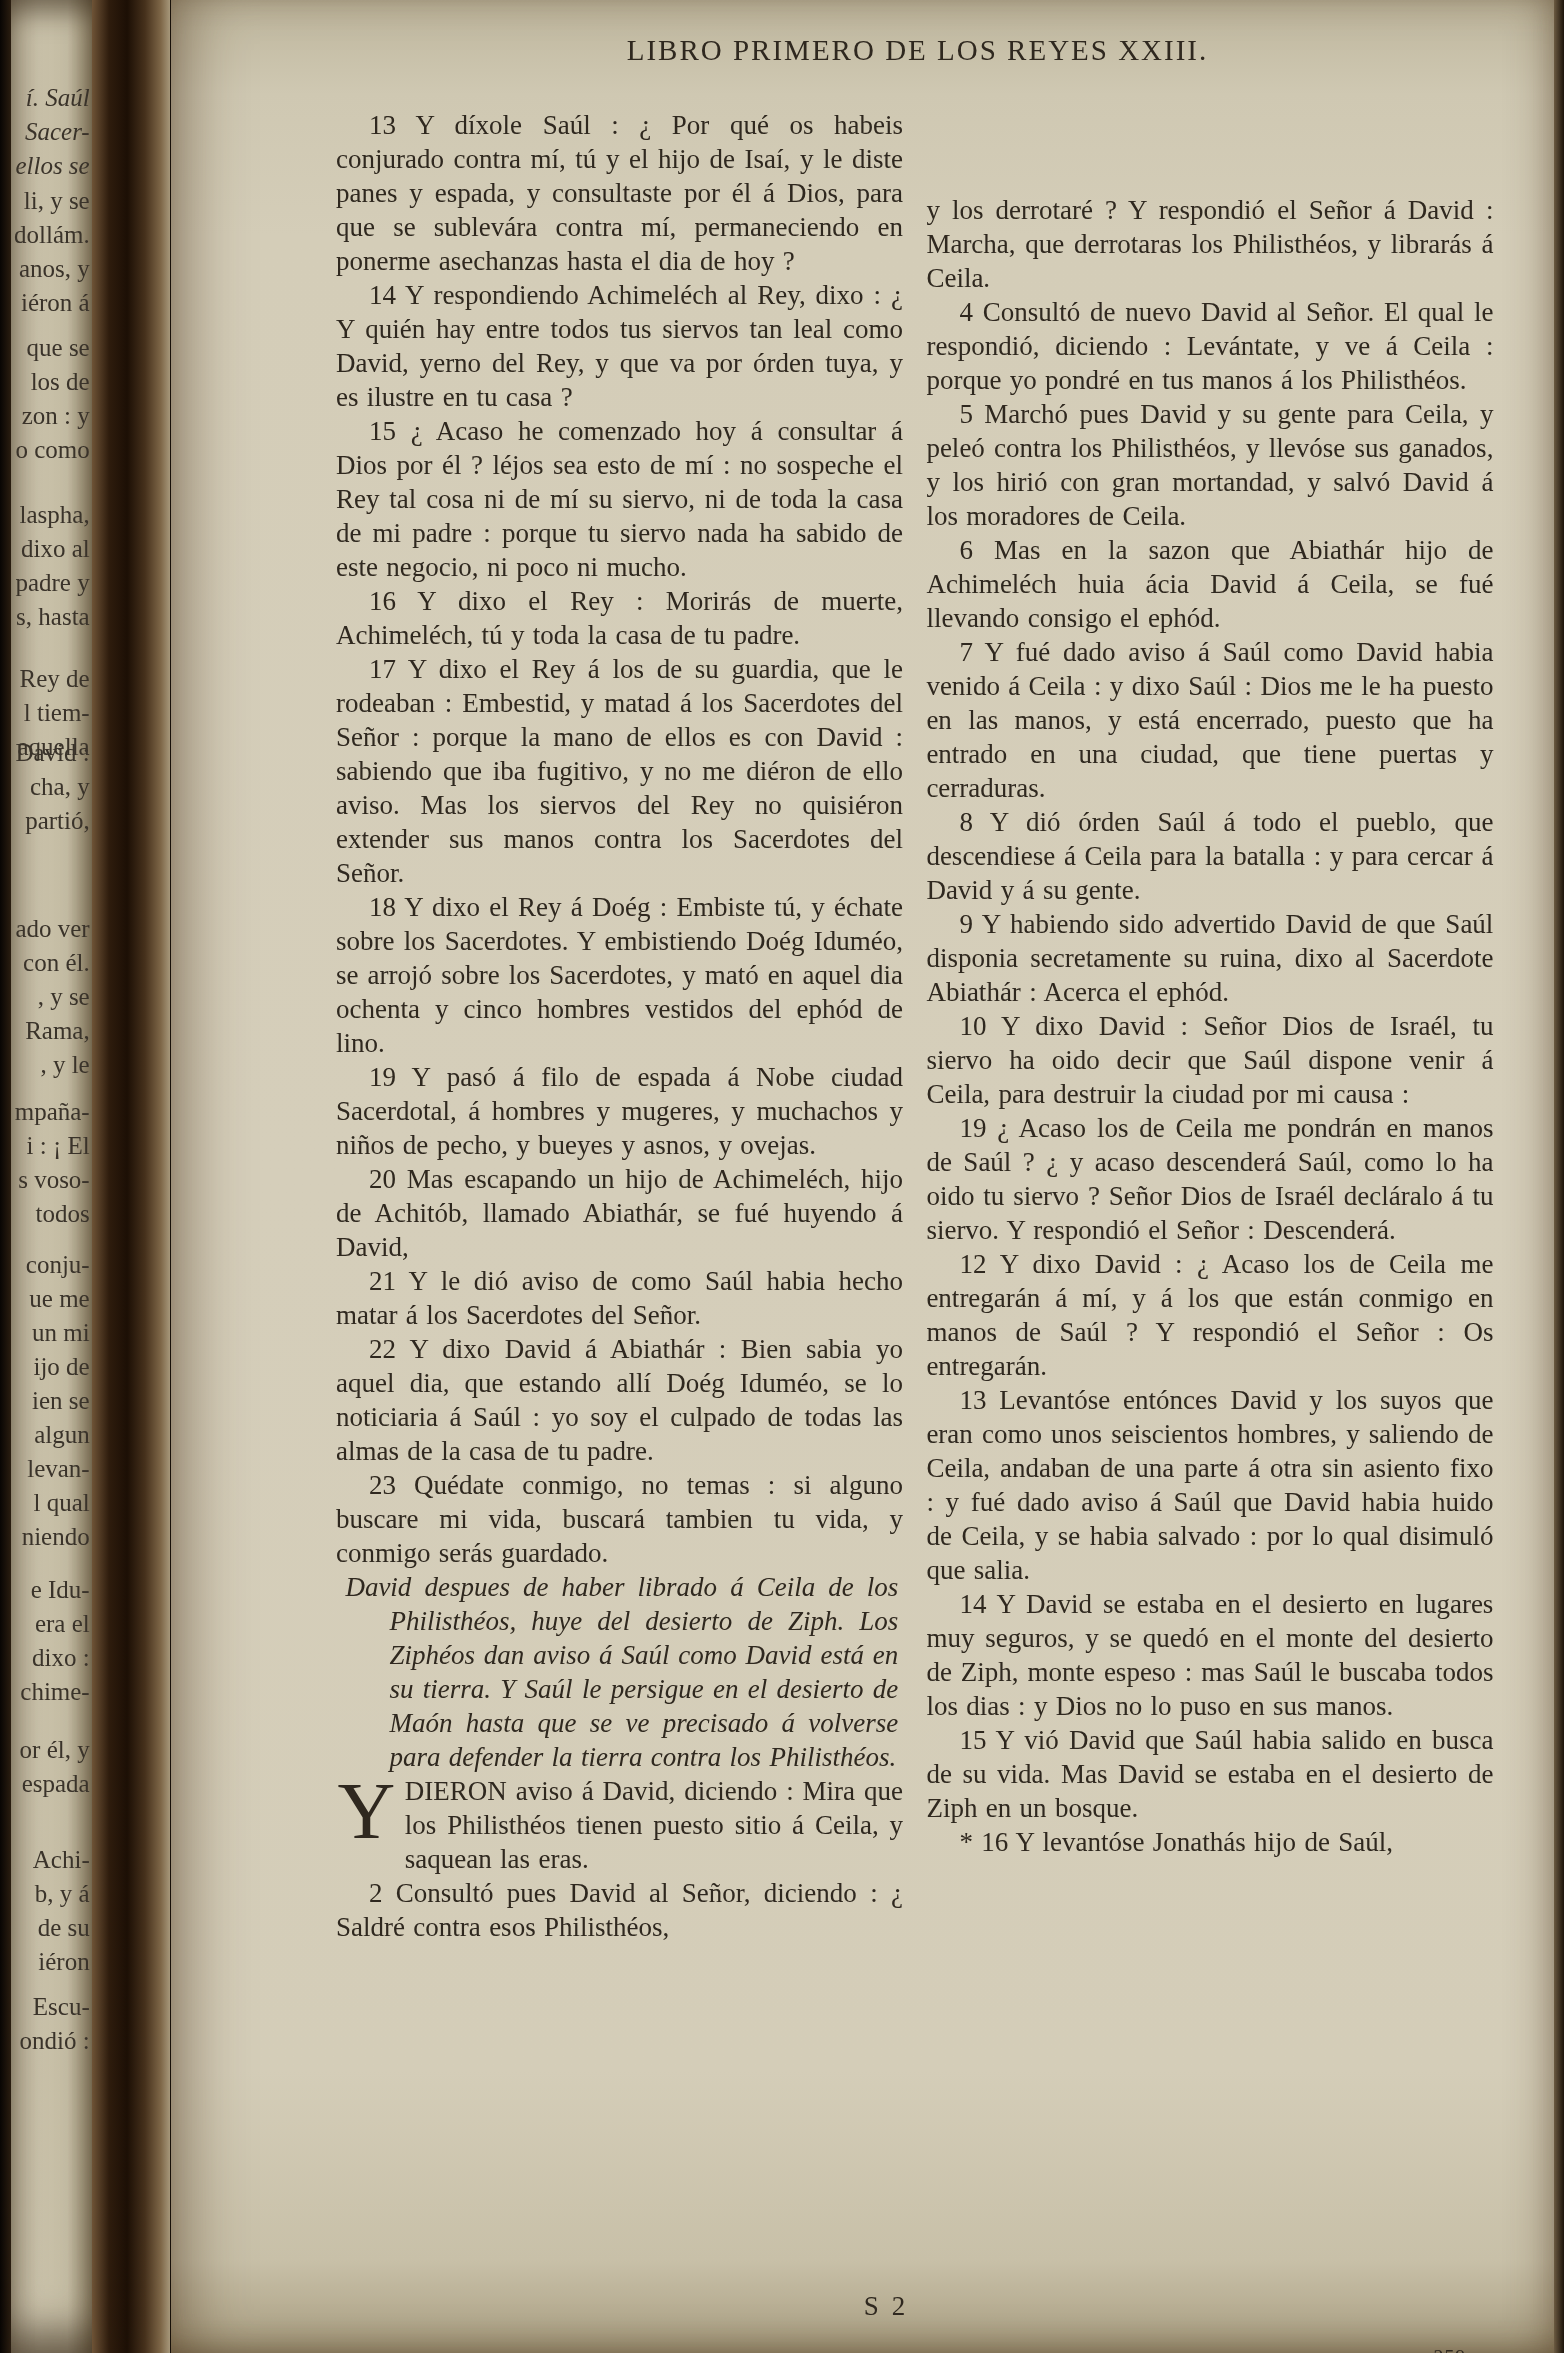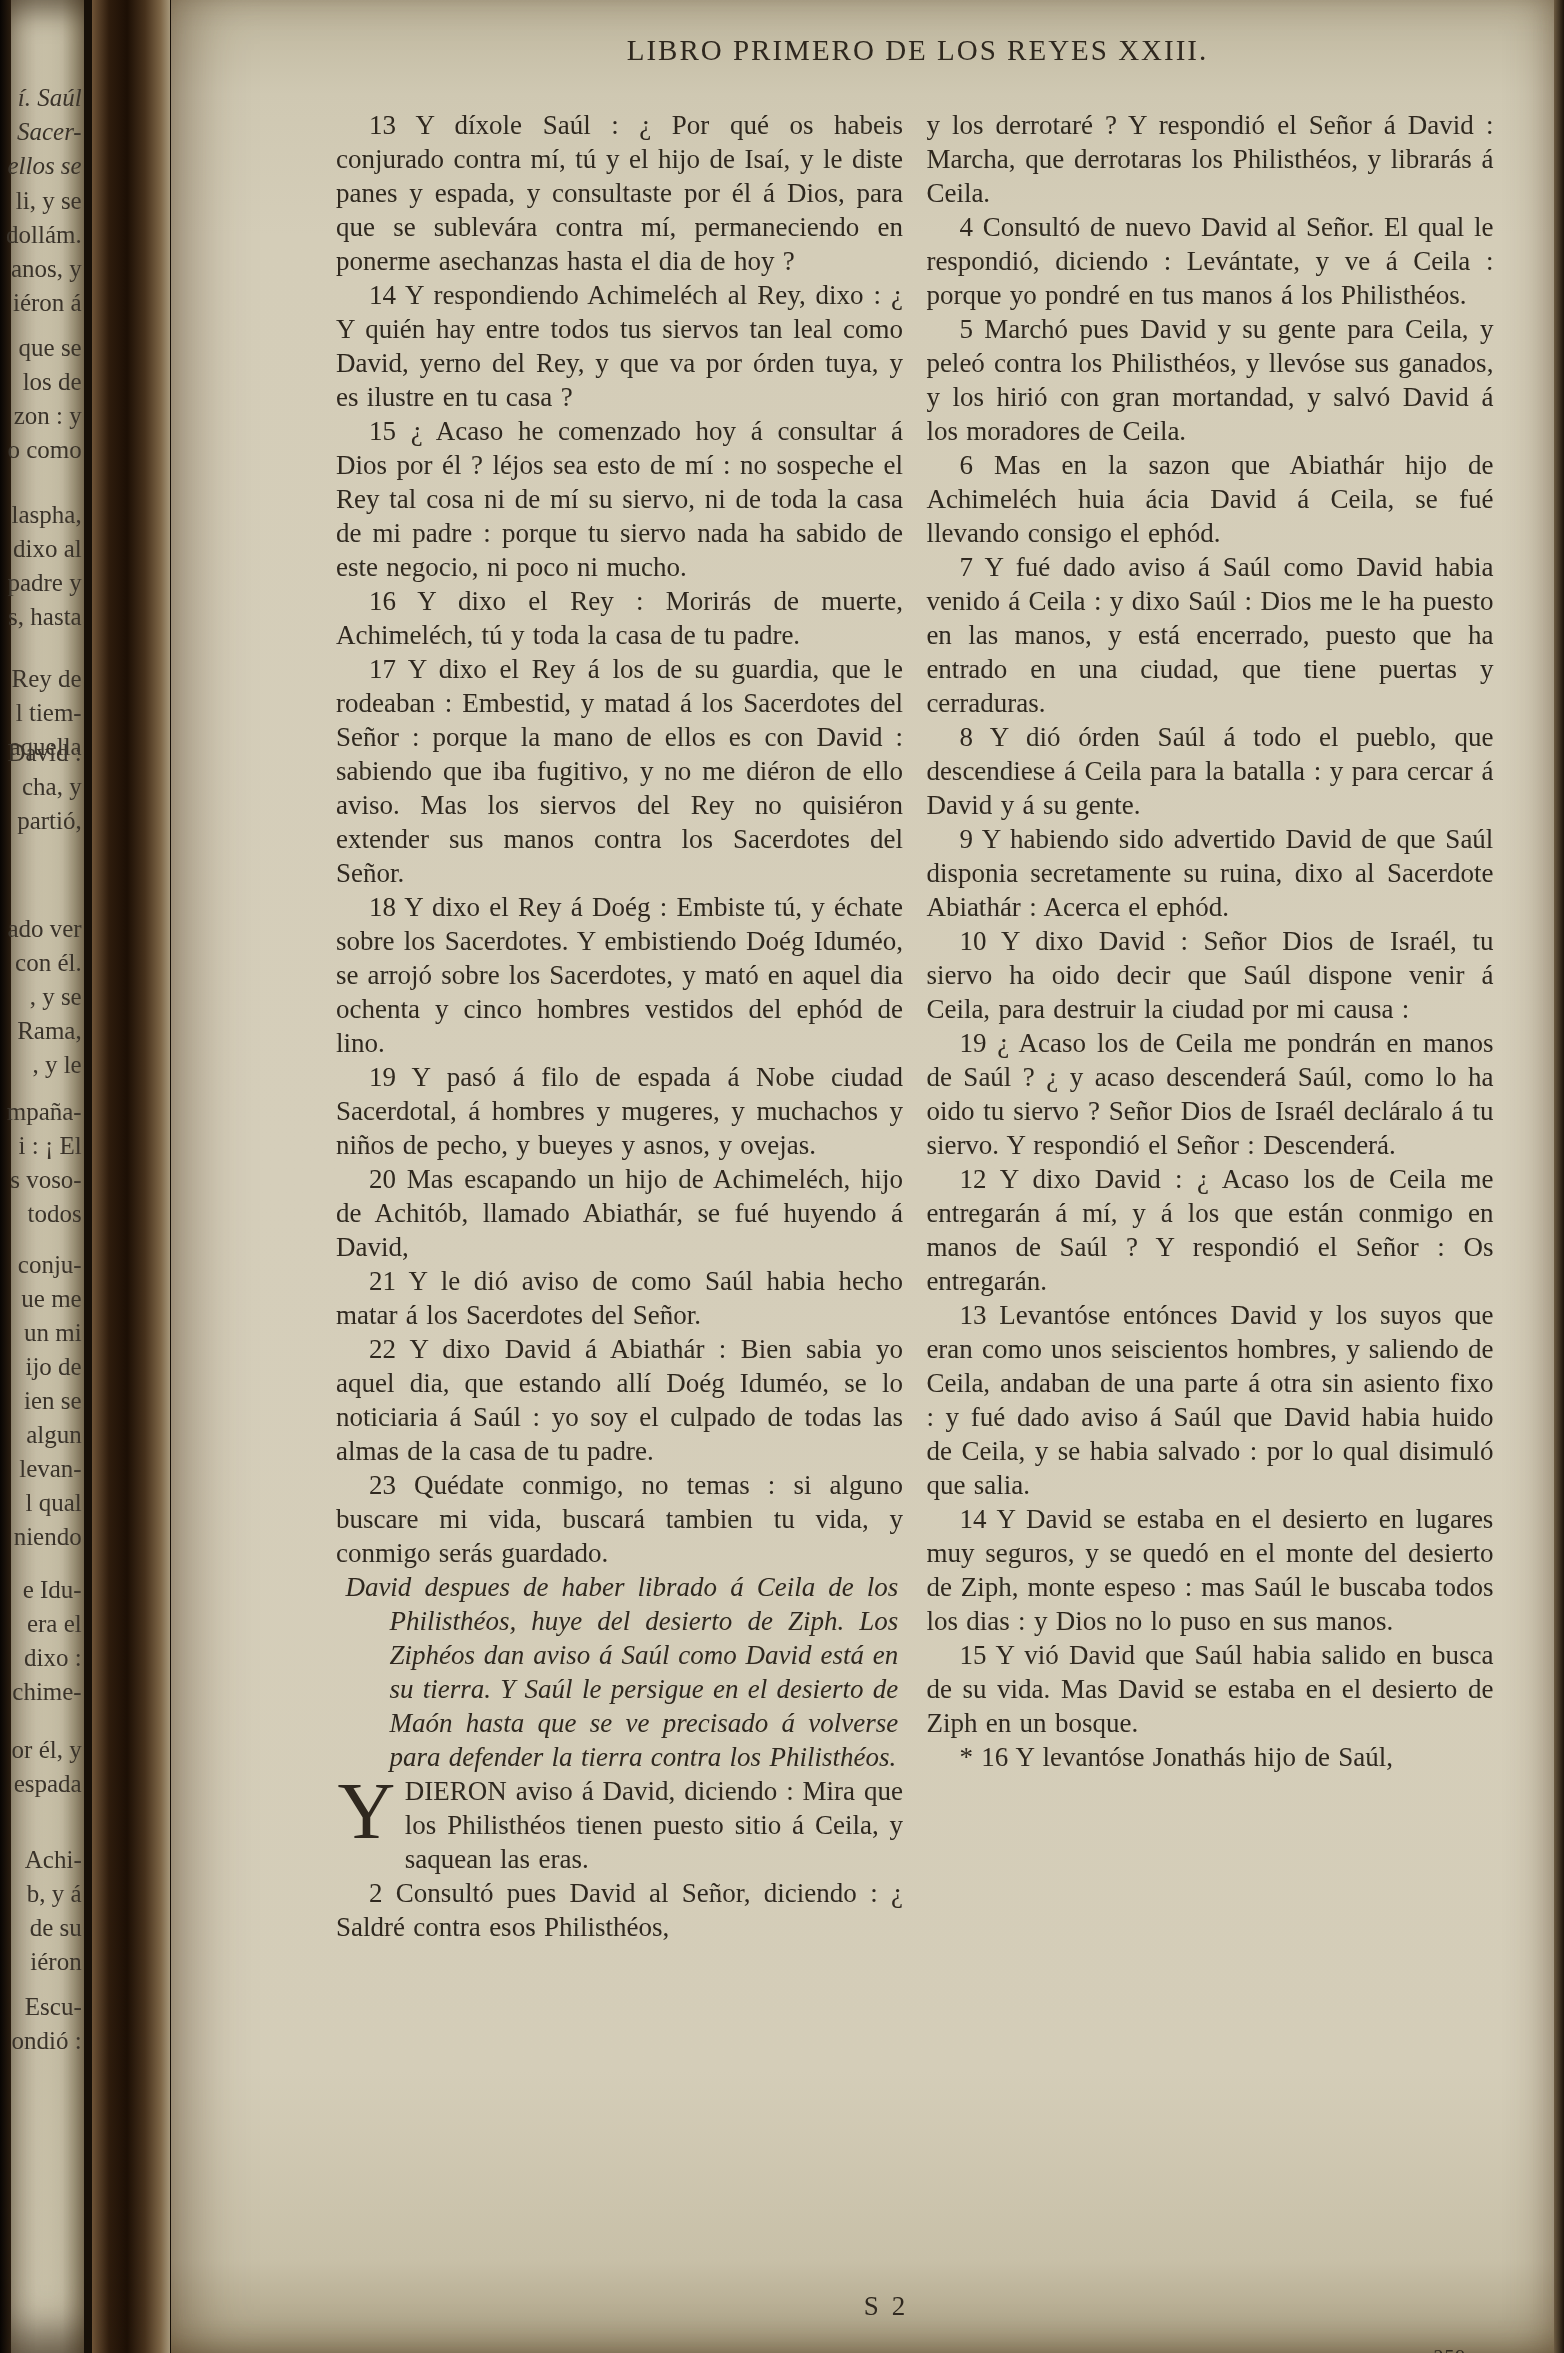--- a/index.html
+++ b/index.html
@@ -15,21 +15,21 @@
     background: #171008;
     overflow: hidden;
   }
   
   .spine-black {
     position: absolute; left: 0; top: 0; bottom: 0; width: 11px;
     background: linear-gradient(90deg, #080503, #2a1d10);
   }
   
   .margin-strip {
-    position: absolute; left: 11px; top: 0; bottom: 0; width: 73px;
+    position: absolute; left: 11px; top: 0; bottom: 0; width: 81px;
     background: linear-gradient(90deg, #bdb49c, #c9c1a9 35%, #c5bda4 70%, #9a8e72 100%);
     box-shadow: inset 0 19.6px 27px -7.8px rgba(40,25,10,.55),
                 inset 0 -31px 39px -9.4px rgba(40,25,10,.6);
     color: #3a332a;
   }
   .frag {
     position: absolute; right: 2.3px; text-align: right;
     font-size: 25px; line-height: 34px; white-space: nowrap;
   }
   .frag.italic { font-style: italic; }
@@ -54,21 +54,21 @@
     position: absolute; right: 0; top: 0; bottom: 0; width: 11px;
     background: linear-gradient(90deg, #6b5a41, #140c05);
   }
   .running-title {
     position: absolute; top: 34px; left: 165px; width: 1163px;
     text-align: center;
     font-size: 29px; font-weight: 400; letter-spacing: 2px;
   }
   .textblock {
     position: absolute; top: 108px; left: 165px; width: 1163px;
-    display: flex; align-items: flex-start;
+    display: flex; align-items: center;
   }
   .col {
     width: 567px;
     font-size: 27px; line-height: 34px;
     text-align: justify; word-spacing: 1.6px;
   }
   .col-divider {
     width: 1.6px; background: #4e4434; margin: 3.1px 14px 0 7.8px;
   }
   p.verse { margin: 0; text-indent: 33px; }

